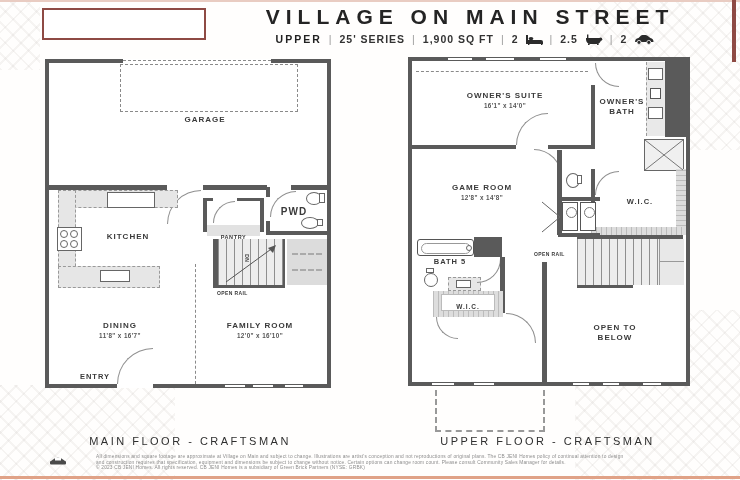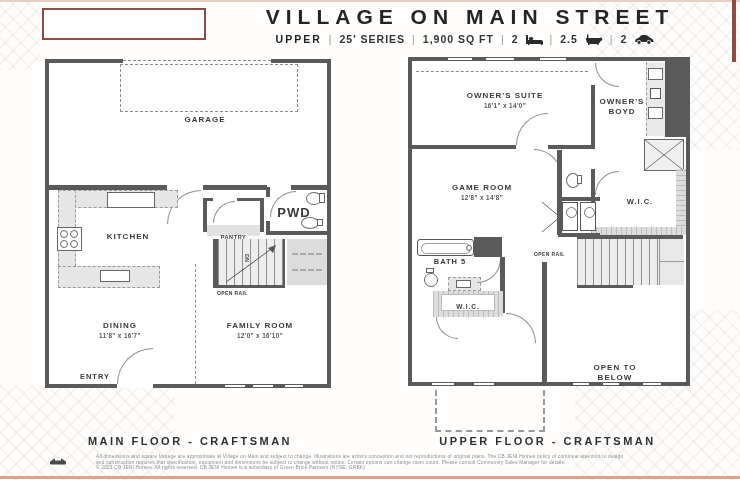--- a/index.html
+++ b/index.html
@@ -26,21 +26,21 @@
   .arc.br{border-right:1px solid #8f8f8f;border-bottom:1px solid #8f8f8f;border-bottom-right-radius:100%;}
   .lbl{position:absolute;font-weight:bold;font-size:8px;letter-spacing:1px;color:#3a3a3a;
        text-align:center;line-height:1.3;}
   .dim{display:block;font-weight:bold;font-size:6.3px;letter-spacing:.4px;color:#555;margin-top:1px;}
   .tiny{font-size:5.5px;letter-spacing:.6px;}
   .micro{font-size:5px;letter-spacing:.4px;white-space:nowrap;}
   .plan{position:absolute;background:#fff;}
   .pattern{position:absolute;opacity:.55;background:
       repeating-linear-gradient(45deg,rgba(160,150,145,.18) 0 2px,transparent 2px 11px),
       repeating-linear-gradient(135deg,rgba(160,150,145,.18) 0 2px,transparent 2px 11px);}
-  .caption{position:absolute;font-weight:bold;font-size:11px;letter-spacing:2.5px;color:#2f2f2f;text-align:center;}
+  .caption{position:absolute;font-weight:normal;font-size:11px;letter-spacing:2.5px;color:#2f2f2f;text-align:center;}
   .burner{position:absolute;width:6px;height:6px;border:1px solid #666;border-radius:50%;background:#fff;}
   .appl{position:absolute;background:#fff;border:1px solid #555;box-sizing:border-box;}
   .appldoor{position:absolute;width:9px;height:9px;border:1px solid #777;border-radius:50%;left:3px;top:4px;}
   .sinkoval{position:absolute;border:1px solid #666;border-radius:50%;background:#fff;}
   .col{position:absolute;width:9px;height:9px;background:#5f5f5f;}
   #title{position:absolute;left:235px;top:5px;width:470px;text-align:center;
          font-weight:bold;font-size:21px;letter-spacing:6px;color:#242424;white-space:nowrap;}
   #subtitle{position:absolute;left:240px;top:33px;width:450px;display:flex;align-items:center;
             justify-content:center;gap:7px;font-weight:bold;font-size:10.5px;color:#333;letter-spacing:1px;}
   #subtitle .sep{color:#9a9a9a;font-weight:normal;}
@@ -130,21 +130,21 @@
     <div class="w" style="left:192px;top:139px;width:27px;height:3px;"></div>
     <div class="arc tl" style="left:168px;top:142px;width:22px;height:22px;"></div>
     <div class="abs" style="left:162px;top:166px;width:53px;height:11px;background:#e2e2e2;text-align:center;">
       <span class="tiny" style="font-weight:bold;color:#3a3a3a;line-height:11px;">PANTRY</span>
     </div>
 
     <div class="w" style="left:221px;top:128px;width:4px;height:10px;"></div>
     <div class="w" style="left:221px;top:162px;width:4px;height:14px;"></div>
     <div class="arc tl" style="left:225px;top:132px;width:26px;height:26px;"></div>
     <div class="w" style="left:221px;top:172px;width:65px;height:4px;"></div>
-    <div class="lbl" style="left:228px;top:146px;width:42px;font-size:13px;">PWD</div>
+    <div class="lbl" style="left:228px;top:146px;width:42px;font-size:10px;">PWD</div>
     <div class="sinkoval" style="left:261px;top:133px;width:14px;height:11px;"></div>
     <div class="fix" style="left:274px;top:134px;width:6px;height:10px;"></div>
     <div class="sinkoval" style="left:256px;top:158px;width:16px;height:10px;"></div>
     <div class="fix" style="left:272px;top:160px;width:6px;height:7px;"></div>
 
     <div class="w" style="left:168px;top:180px;width:5px;height:48px;"></div>
     <div class="stairs" style="left:173px;top:180px;width:65px;height:48px;"></div>
     <div class="w" style="left:238px;top:180px;width:2px;height:48px;"></div>
     <div class="w" style="left:168px;top:226px;width:72px;height:3px;"></div>
     <div class="lbl micro" style="left:172px;top:231px;width:50px;text-align:left;">OPEN RAIL</div>
@@ -193,21 +193,21 @@
     <div class="lbl" style="left:35px;top:34px;width:124px;">
       <span>OWNER'S SUITE</span>
       <span class="dim">16'1" x 14'0"</span>
     </div>
     <div class="w" style="left:183px;top:28px;width:4px;height:64px;"></div>
     <div class="arc bl" style="left:187px;top:6px;width:24px;height:24px;"></div>
     <div class="w" style="left:0;top:88px;width:108px;height:4px;"></div>
     <div class="w" style="left:140px;top:88px;width:46px;height:4px;"></div>
     <div class="arc tl" style="left:108px;top:56px;width:32px;height:32px;"></div>
 
-    <div class="lbl" style="left:180px;top:40px;width:68px;">OWNER'S BOYD</div>
+    <div class="lbl" style="left:180px;top:40px;width:68px;">OWNER'S BATH</div>
     <div class="abs" style="left:238px;top:5px;width:19px;height:74px;background:#e9e9e9;border-left:1px dashed #999;"></div>
     <div class="fix" style="left:240px;top:11px;width:15px;height:12px;"></div>
     <div class="fix" style="left:242px;top:31px;width:11px;height:11px;border-color:#555;"></div>
     <div class="fix" style="left:240px;top:50px;width:15px;height:12px;"></div>
     <div class="w" style="left:257px;top:0;width:25px;height:80px;"></div>
     <div class="abs" style="left:236px;top:82px;width:40px;height:32px;background:#f0f0f0;border:1px solid #666;box-sizing:border-box;"></div>
 
     <div class="w" style="left:183px;top:112px;width:4px;height:62px;"></div>
     <div class="hatch" style="left:268px;top:112px;width:10px;height:62px;"></div>
     <div class="hatchv" style="left:183px;top:170px;width:95px;height:8px;"></div>
@@ -246,21 +246,21 @@
     <div class="w" style="left:92px;top:200px;width:5px;height:56px;"></div>
 
     <div class="hatchv" style="left:25px;top:234px;width:70px;height:26px;"></div>
     <div class="abs" style="left:33px;top:237px;width:54px;height:17px;background:#fff;border:1px solid #bbb;box-sizing:border-box;text-align:center;">
       <span class="lbl" style="position:static;font-size:6.5px;line-height:15px;">W.I.C.</span>
     </div>
     <div class="arc bl" style="left:28px;top:260px;width:22px;height:22px;"></div>
     <div class="arc tr" style="left:98px;top:256px;width:30px;height:30px;"></div>
 
     <div class="w" style="left:134px;top:205px;width:5px;height:124px;"></div>
-    <div class="lbl" style="left:172px;top:266px;width:70px;margin-top:40px;">OPEN TO BELOW</div>
+    <div class="lbl" style="left:172px;top:266px;width:70px;">OPEN TO BELOW</div>
 
     <div class="w" style="left:169px;top:178px;width:106px;height:4px;"></div>
     <div class="stairs" style="left:169px;top:182px;width:82px;height:46px;"></div>
     <div class="abs" style="left:251px;top:182px;width:24px;height:46px;background:#e8e8e8;border-left:1px solid #999;">
       <div class="abs" style="left:0;top:22px;width:24px;height:1px;background:#999;"></div>
     </div>
     <div class="w" style="left:169px;top:228px;width:56px;height:3px;"></div>
     <div class="lbl micro" style="left:126px;top:194px;width:46px;text-align:left;">OPEN RAIL</div>
 
     <div class="dash" style="left:27px;top:333px;width:110px;height:42px;border-width:0 2px 2px 2px;border-color:#999;"></div>

